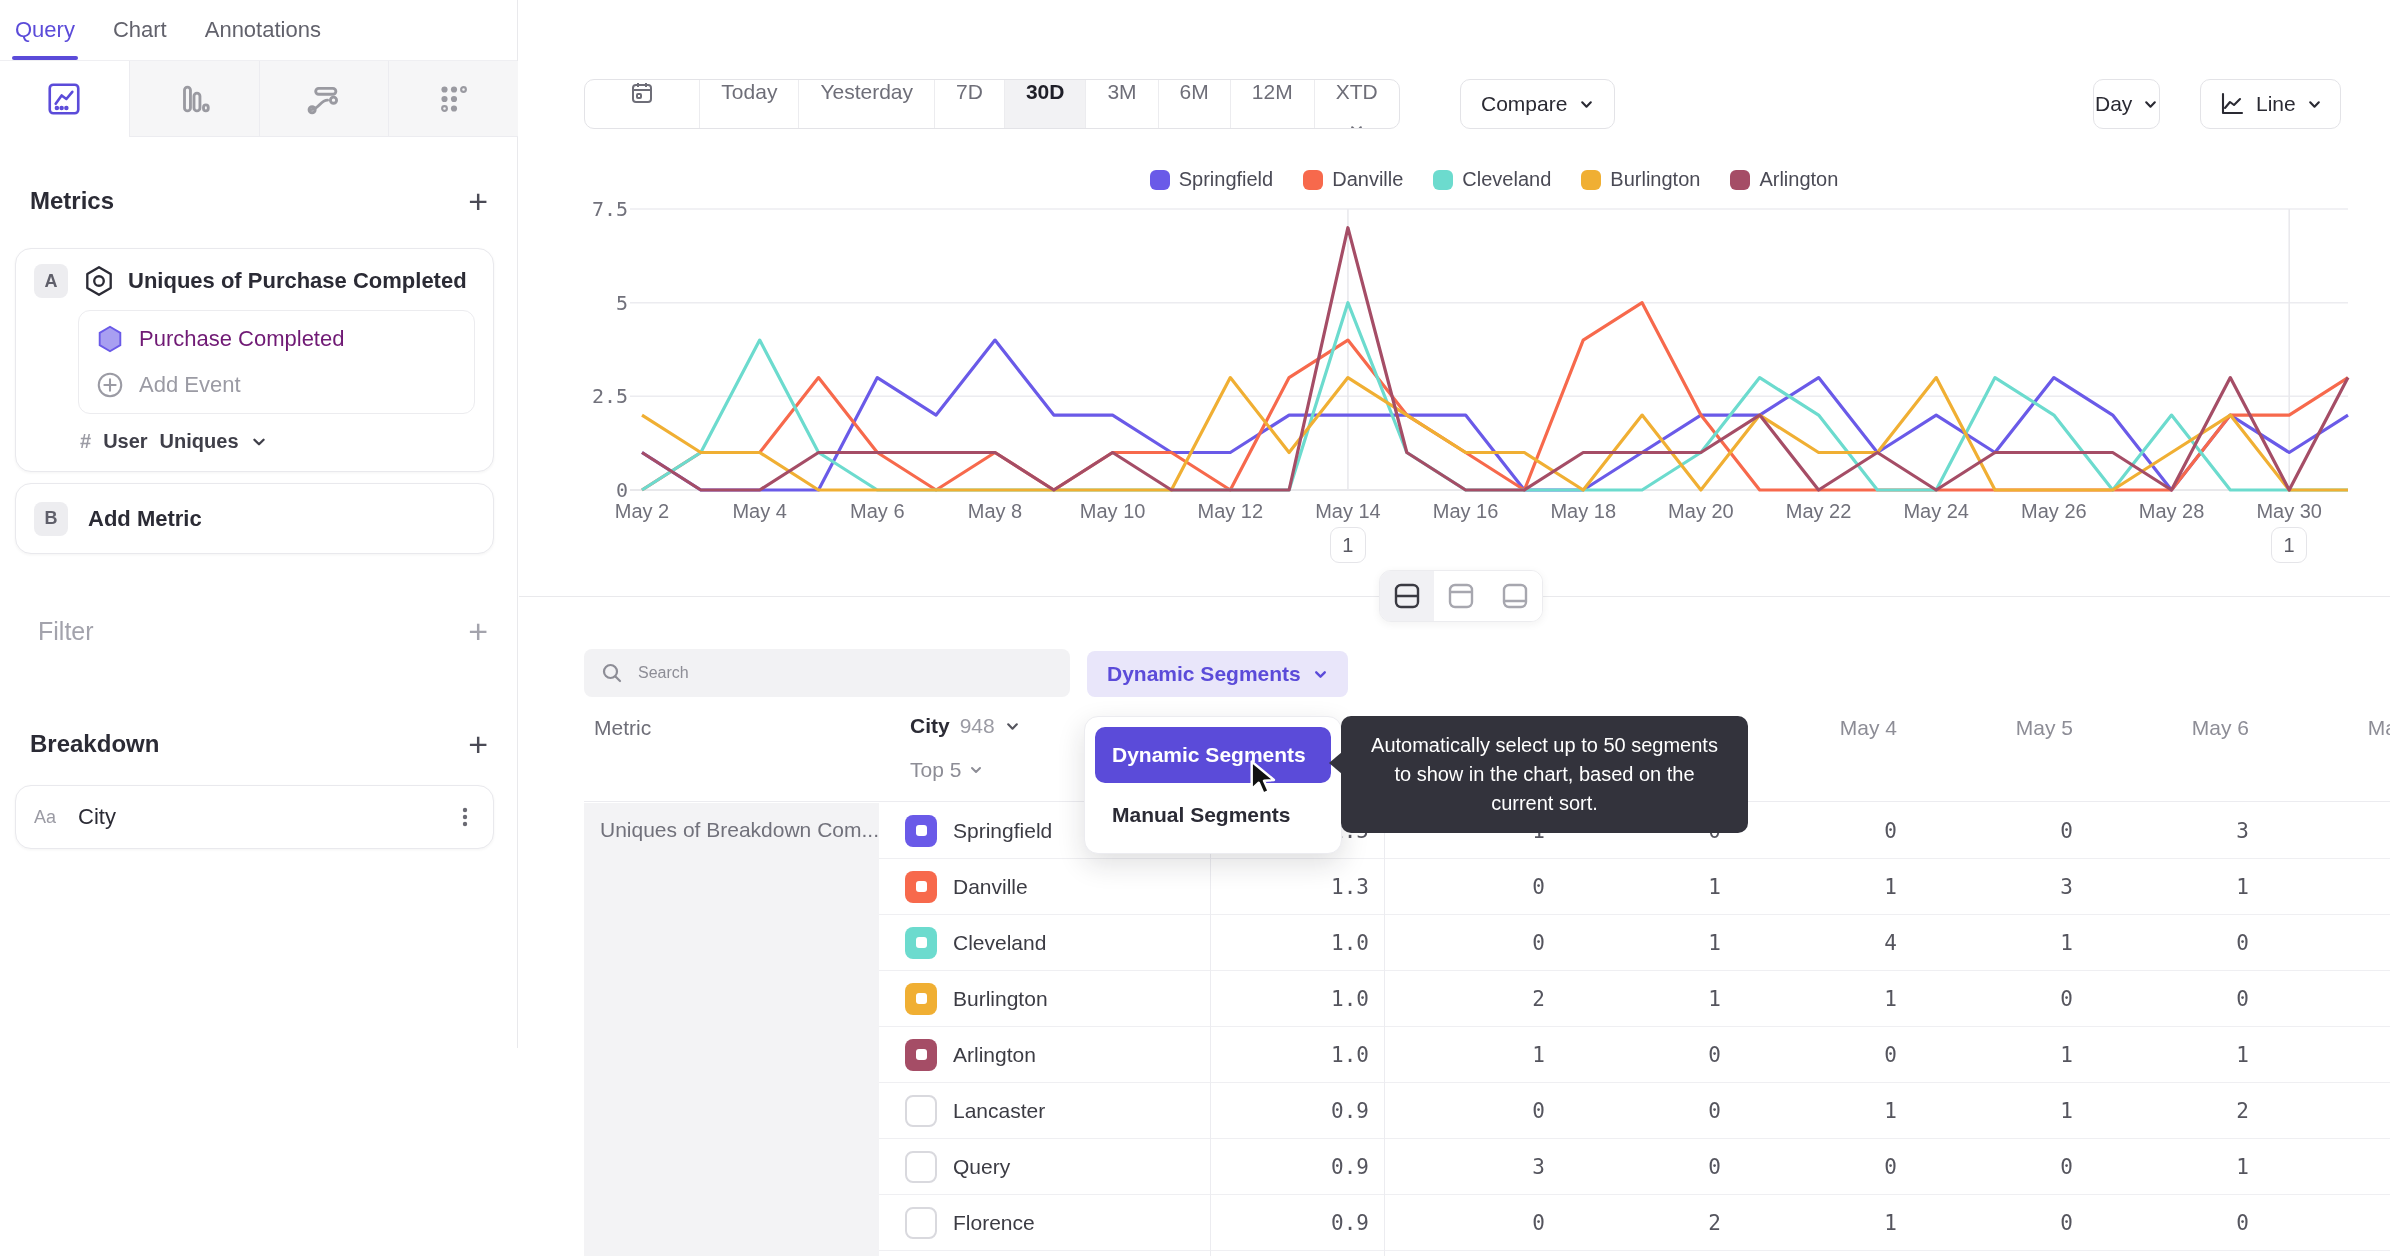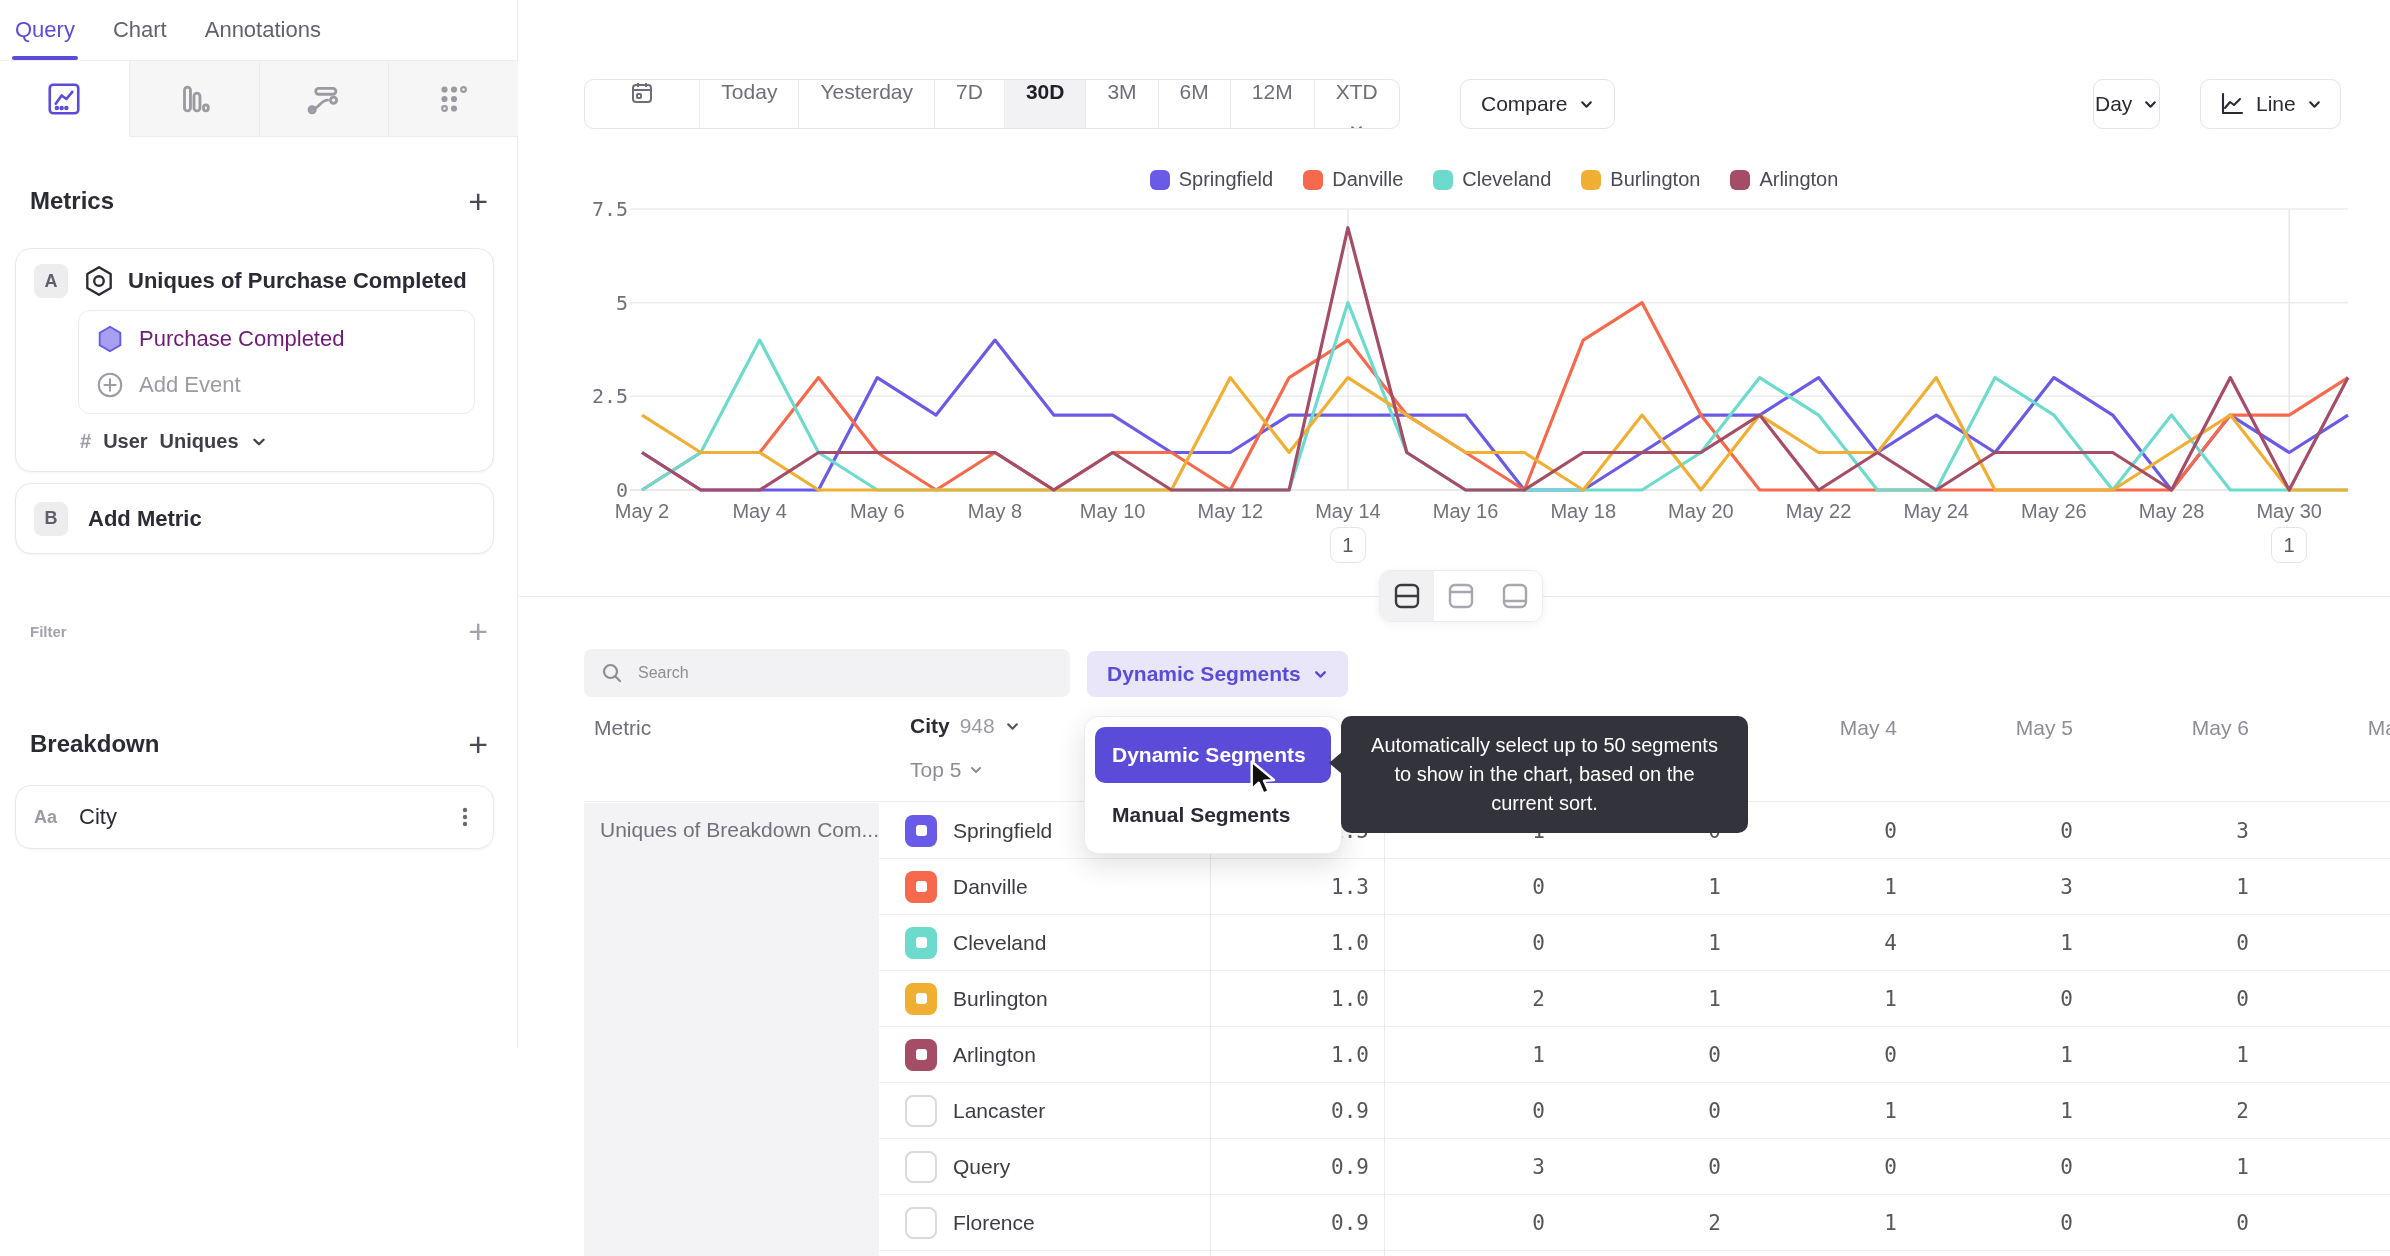--- a/index.html
+++ b/index.html
@@ -20,42 +20,42 @@
   .tab.active::after { content:""; position:absolute; left:-3px; right:-3px; bottom:0; height:4px;
     background:#5b4bd9; border-radius:3px; }
   .charttypes { position:absolute; left:0; top:61px; width:518px; height:76px; display:flex; }
   .charttype { flex:1; display:flex; align-items:center; justify-content:center;
     background:#f6f6f7; border-bottom:1px solid #ececf0; border-right:1px solid #ececf0; cursor:pointer; }
   .charttype:last-child { border-right:none; }
   .charttype.active { background:#fff; border-bottom:none; }
   .section-head { position:absolute; left:30px; width:458px; display:flex; align-items:center;
     justify-content:space-between; }
   .section-head .title { font-size:24px; font-weight:700; color:#2b2b35; }
-  .section-head .title.gray { color:#a3a3ac; font-weight:700; font-size:15px; }
+  .section-head .title.gray { color:#a3a3ac; font-weight:400; font-size:25px;margin-left:8px; }
   .plus-btn { font-size:34px; font-weight:300; color:#4a4a55; line-height:1; cursor:pointer; }
   .plus-btn.gray { color:#a3a3ac; }
   .card { position:absolute; left:15px; width:479px; background:#fff; border:1px solid #e9e9ed;
     border-radius:16px; box-shadow:0 1px 3px rgba(30,30,40,.05); }
   .card-a { top:248px; padding:15px 18px 16px 18px; }
   .row-flex { display:flex; align-items:center; }
   .badge { width:34px; height:34px; background:#ededf0; border-radius:8px; display:flex;
     align-items:center; justify-content:center; font-size:18px; font-weight:700; color:#5f5f6a; flex:none; }
   .metric-title { font-size:22px; font-weight:600; color:#2b2b35; margin-left:12px; }
   .inner-card { margin:12px 0 0 44px; border:1px solid #ececef; border-radius:12px; padding:13px 16px; }
   .event-row { display:flex; align-items:center; gap:14px; cursor:pointer; }
   .event-row .lbl { font-size:22px; font-weight:500; color:#701a75; }
   .event-row.addevent { margin-top:16px; }
   .event-row.addevent .lbl { color:#9b9ba4; font-weight:500; }
   .uniques-row { margin:16px 0 2px 46px; display:flex; align-items:center; gap:12px; cursor:pointer; }
   .uniques-row .hash { color:#9b9ba4; font-size:20px; font-weight:600; }
   .uniques-row .seg { color:#3f3f49; font-size:20px; font-weight:600; }
   .card-b { top:483px; height:71px; padding:0 18px; display:flex; align-items:center; cursor:pointer; }
   .card-b .lbl { font-size:22px; font-weight:700; color:#2b2b35; margin-left:20px; }
   .city-card { top:785px; height:64px; padding:0 18px; display:flex; align-items:center; }
-  .city-card .aa { font-size:18px; font-weight:700; color:#9b9ba4; }
+  .city-card .aa { font-size:18px; font-weight:400; color:#9b9ba4; }
   .city-card .lbl { font-size:22px; font-weight:500; color:#2b2b35; margin-left:22px; flex:1; }
 
   
   .btn { position:absolute; top:79px; height:50px; border:1px solid #e3e3e7; border-radius:10px;
     background:#fff; display:flex; align-items:center; font-size:21px; color:#2a2a33; cursor:pointer; }
   .segmented { position:absolute; left:584px; top:79px; height:50px; border:1px solid #e3e3e7;
     border-radius:10px; background:#fff; display:flex; overflow:hidden; }
   .range-item { display:flex; align-items:center; gap:18px; padding:0 21px; font-size:21px; color:#6e6e78;
     border-right:1px solid #ececef; cursor:pointer;flex-direction:column; }
   .range-item:last-child { border-right:none; }

